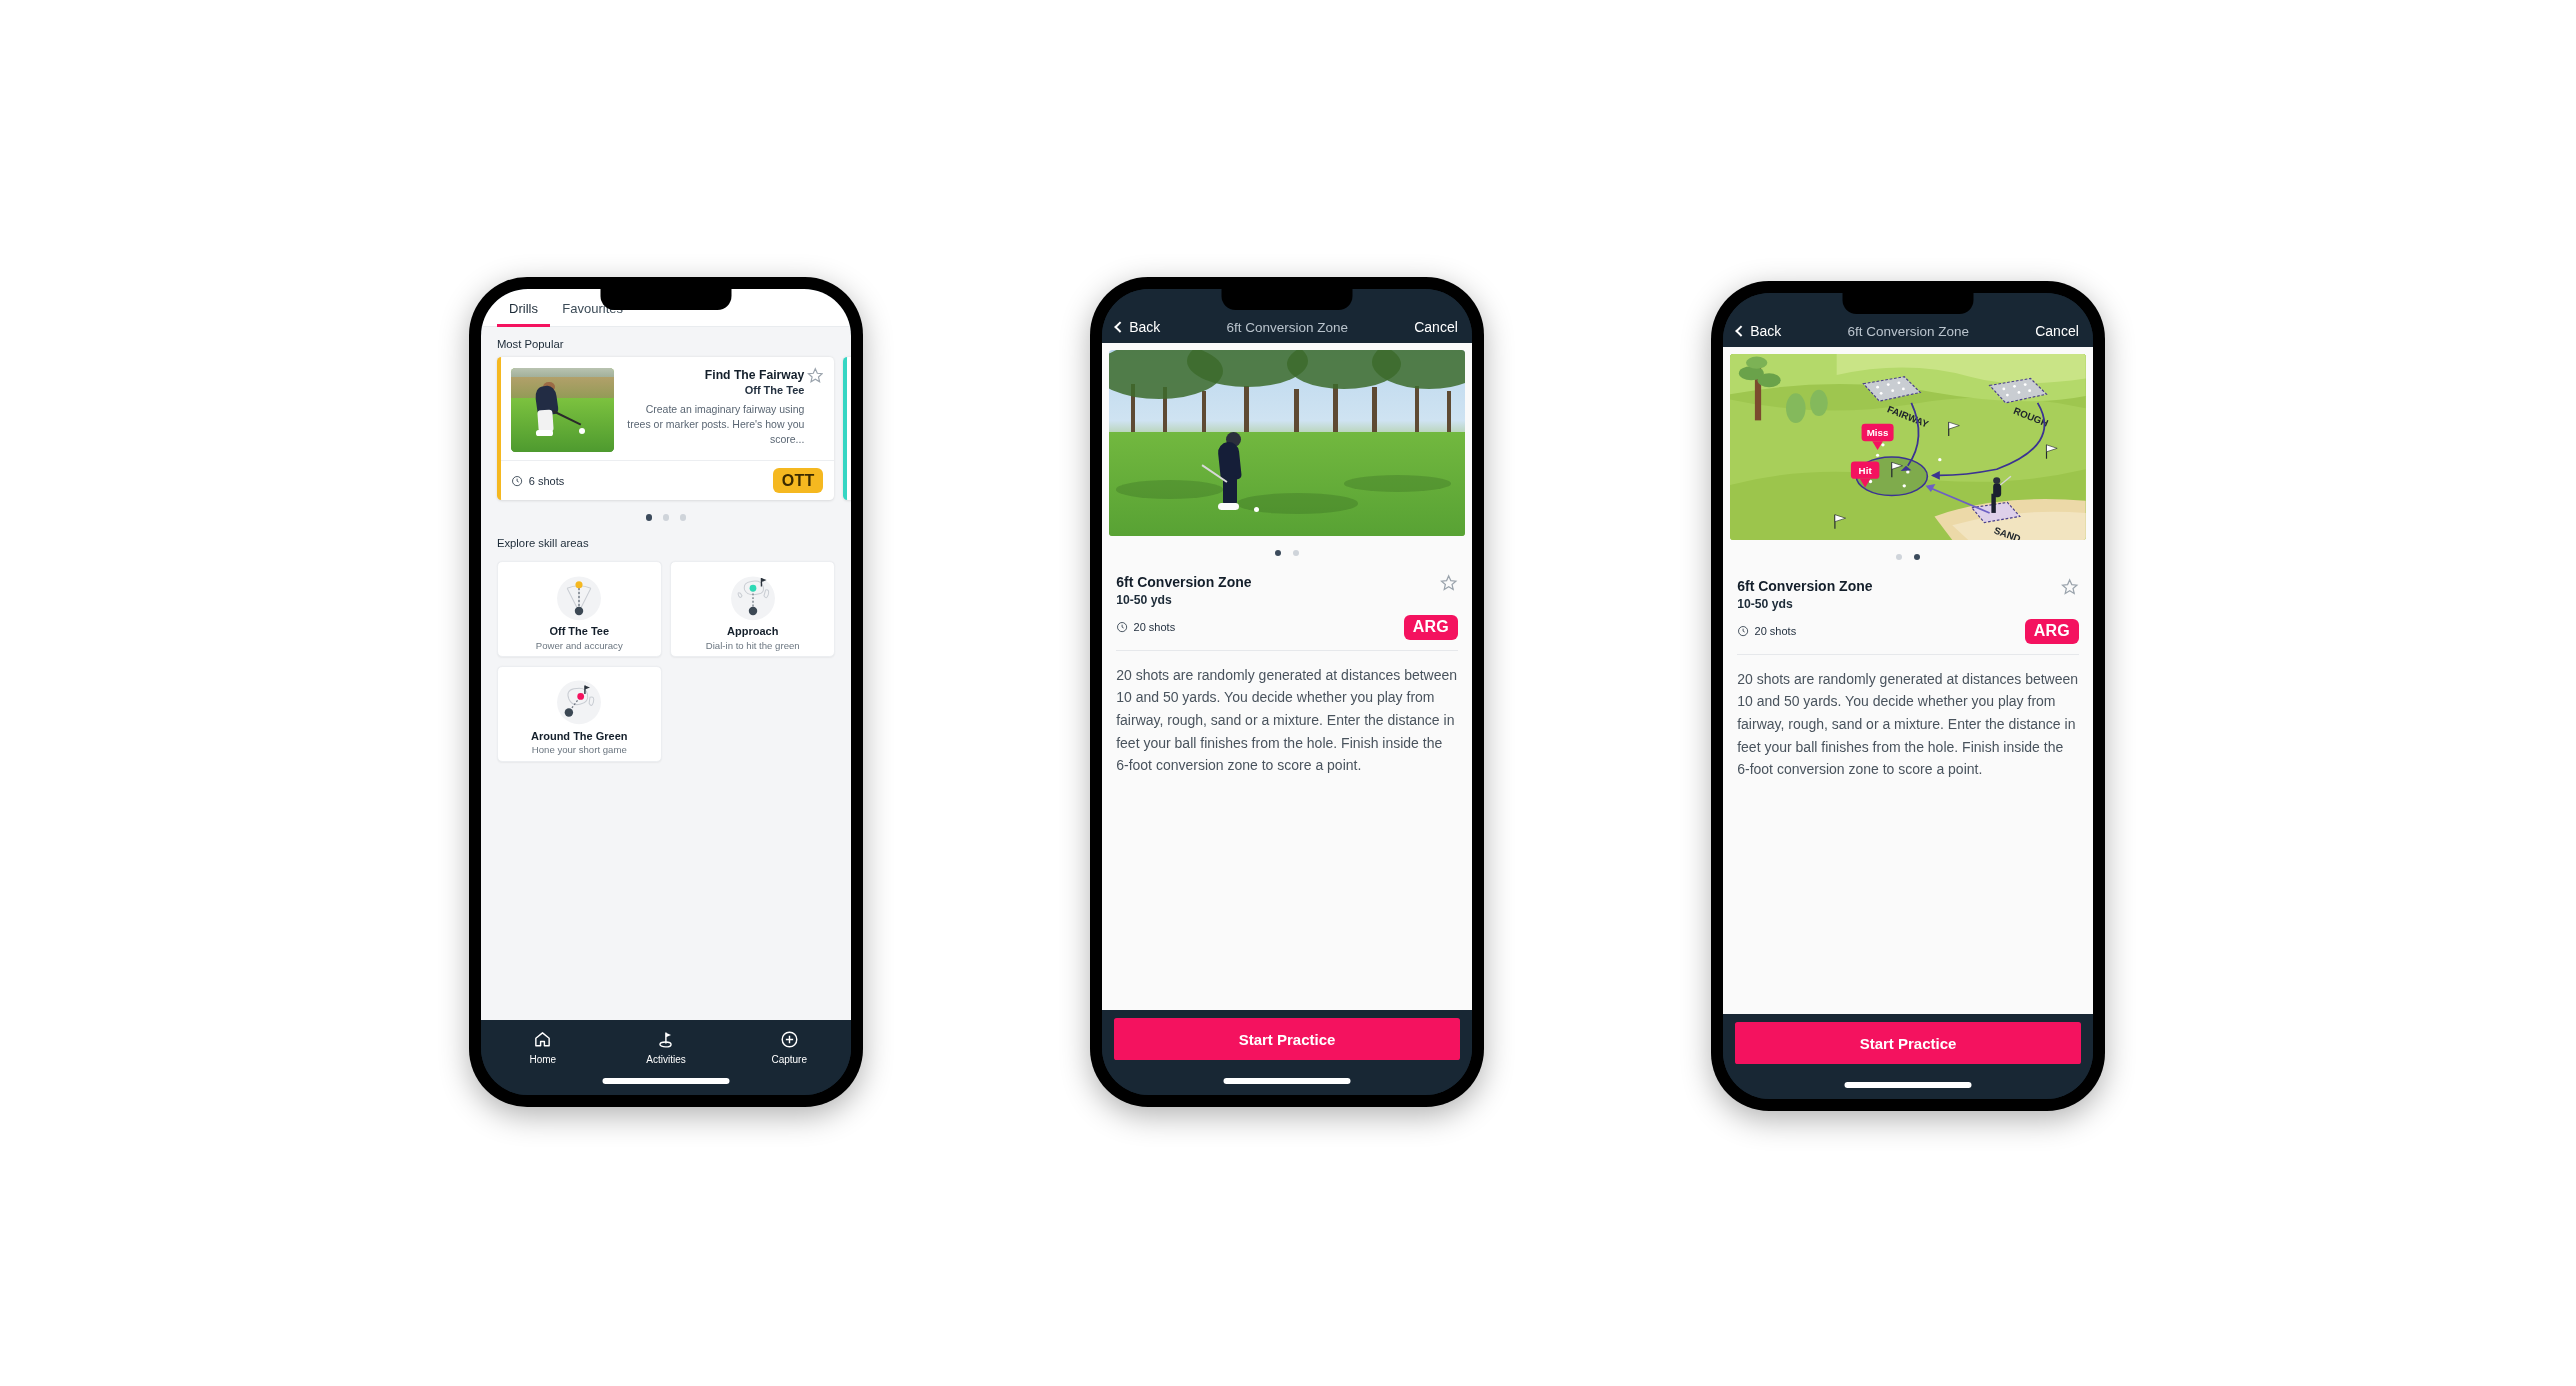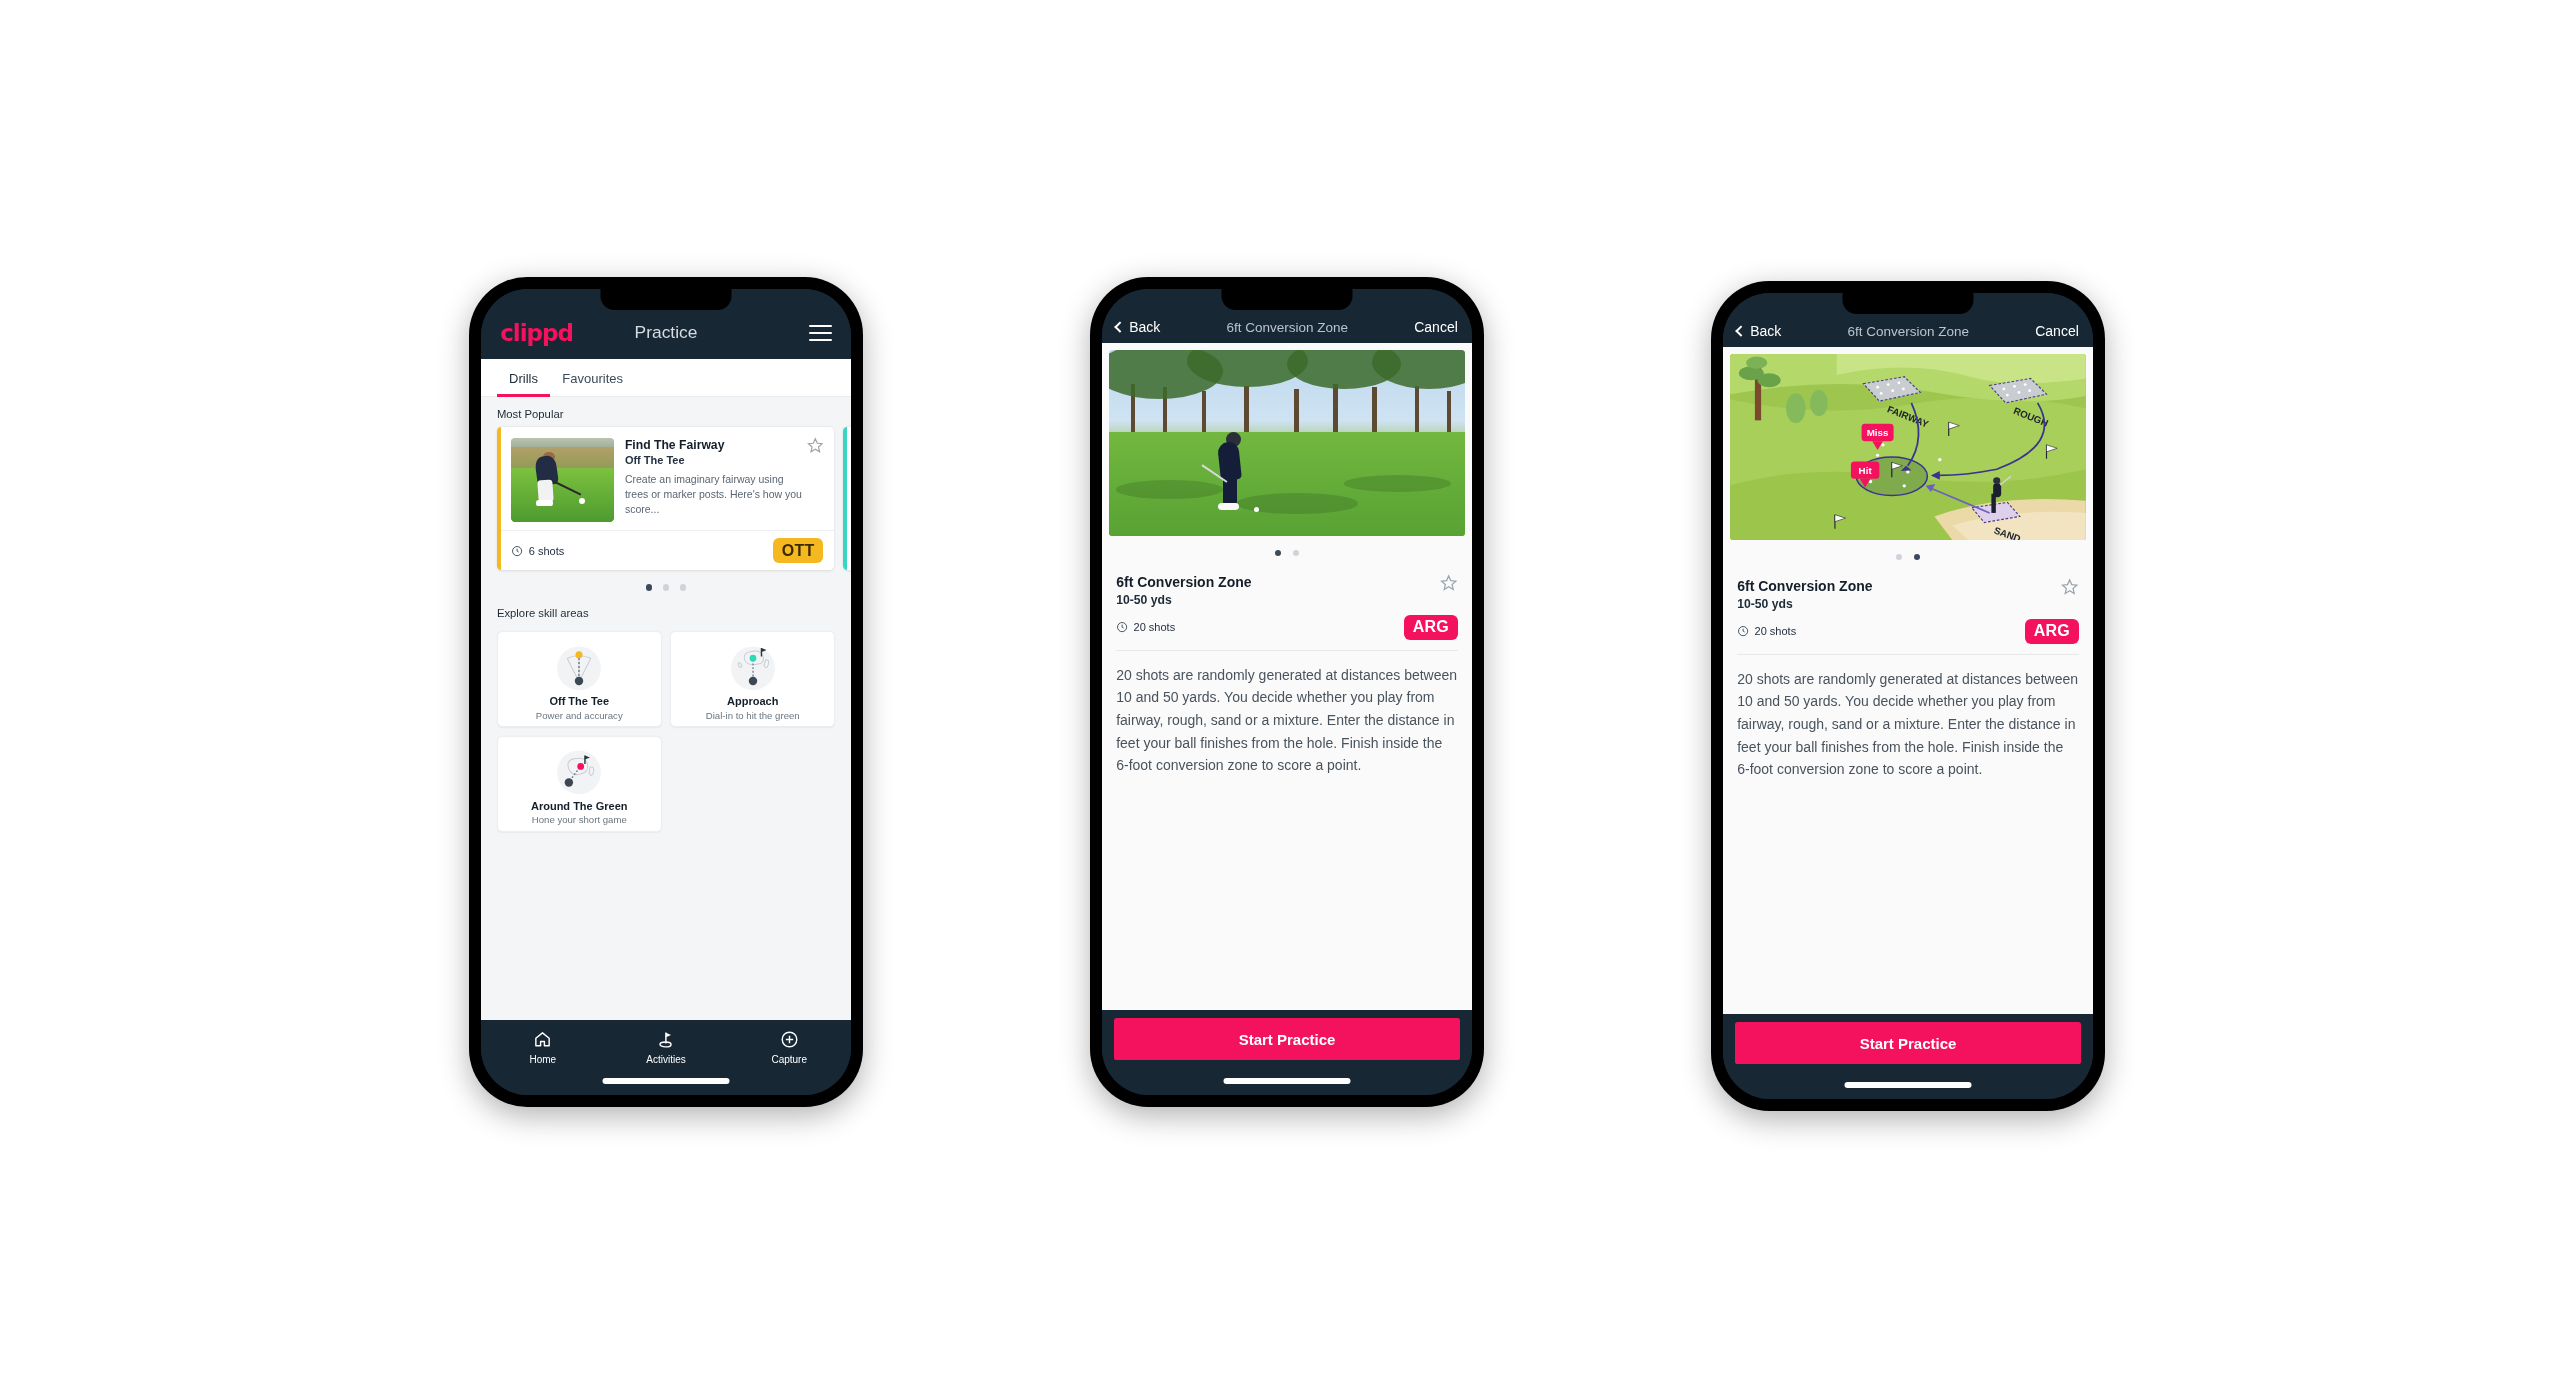--- a/index.html
+++ b/index.html
@@ -129,20 +129,21 @@
   
   .carousel { padding: 0 0 0 15.7px; display: flex; gap: 8.7px; }
   .drill-card {
     flex: 0 0 auto;
     width: 337px;
     background: #ffffff;
     border-radius: 4.4px;
     border-left: 4.4px solid #F5B820;
     box-shadow: 0 0.9px 2.6px rgba(0,0,0,.11);
     overflow: hidden;
+    text-align: right;
   }
   .drill-card-peek {
     flex: 0 0 auto;
     width: 19px;
     background: #ffffff;
     border-radius: 4.4px;
     border-left: 4.4px solid #36D6C3;
     box-shadow: 0 0.9px 2.6px rgba(0,0,0,.11);
   }
   .drill-top { display: flex; padding: 10.5px 10.5px 8.7px 10.5px; gap: 10.5px; }
@@ -320,30 +321,20 @@
 </style>
 </head>
 <body>
 
 <div class="stage">
 
   <div class="phone p1">
     <div class="bezel">
       <div class="notch"></div>
 
-      <div class="app-header">
-
-        <div class="logo">clippd</div>
-        <div class="app-title">Practice</div>
-        <div class="hamburger">
-          <span></span>
-            <span></span>
-            <span></span>
-        </div>
-      </div>
 
       <div class="tabs">
         <div class="tab active">Drills</div>
         <div class="tab">Favourites</div>
       </div>
 
       <div class="app-body">
         <div class="section-label">Most Popular</div>
 
         <div class="carousel">

